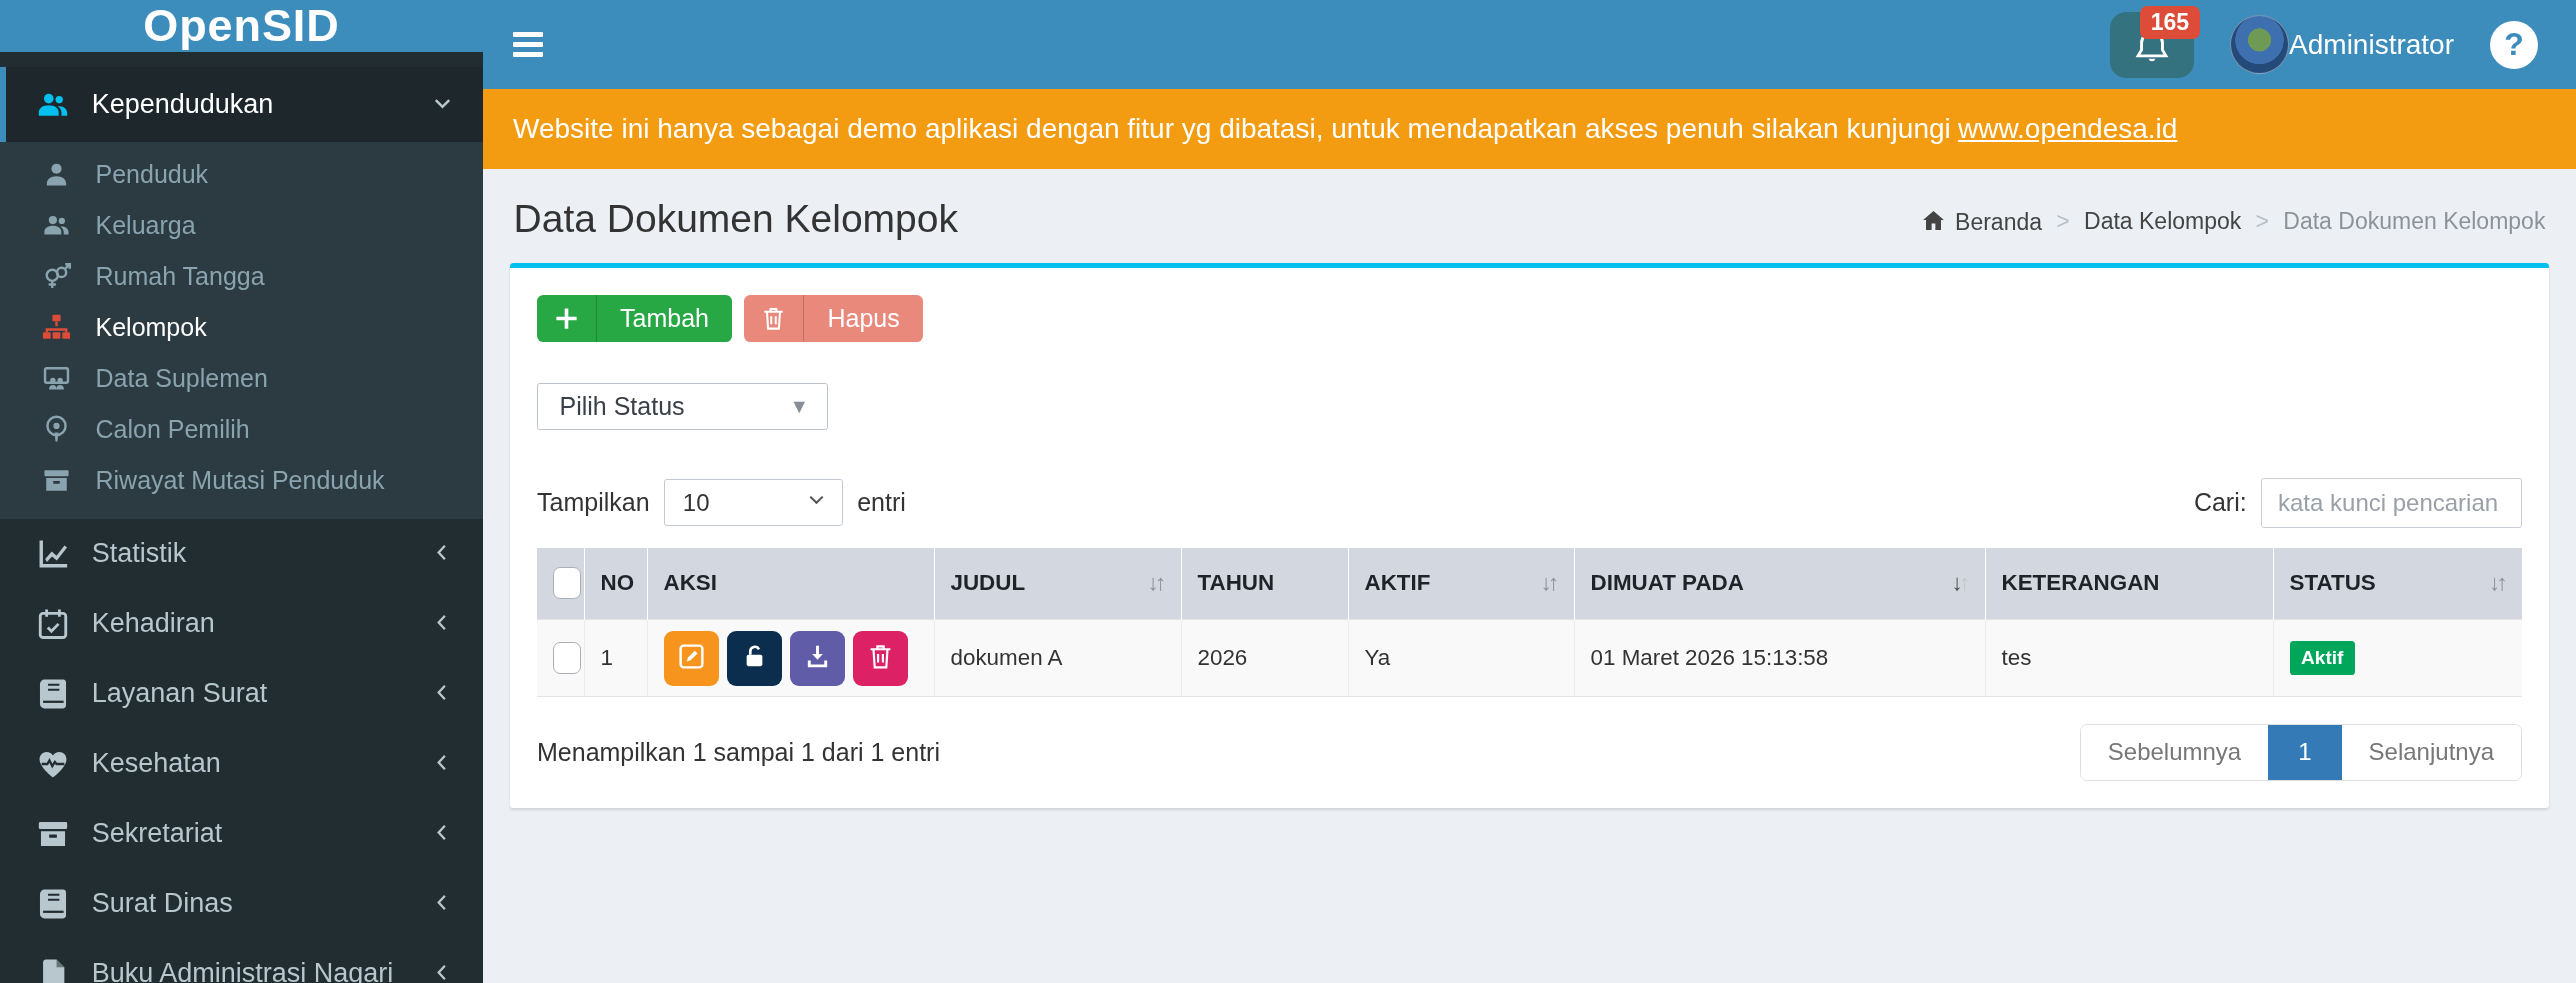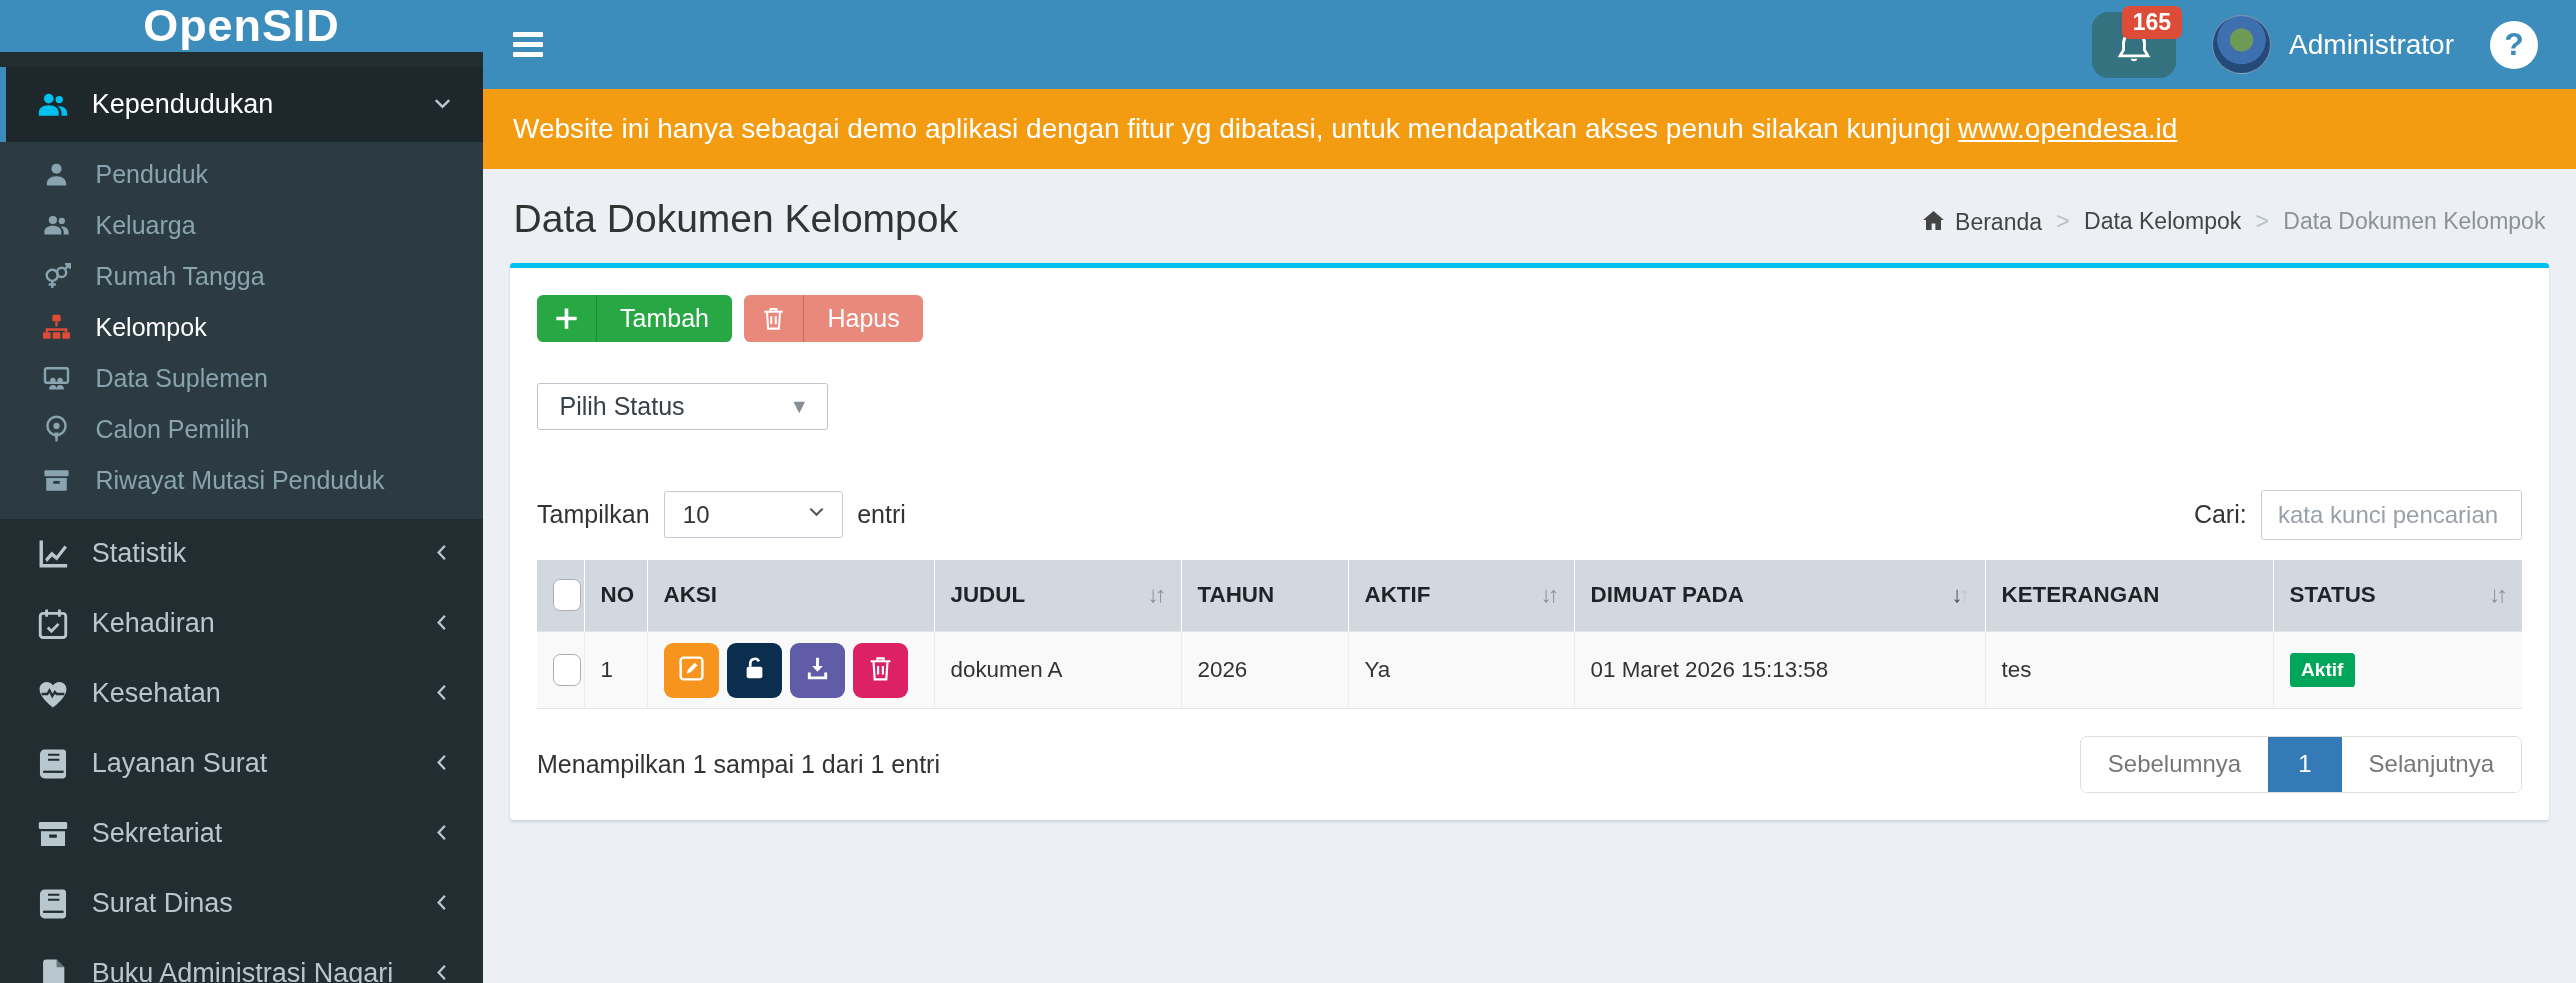--- a/index.html
+++ b/index.html
@@ -32,21 +32,21 @@
   
   .main { flex:1; display:flex; flex-direction:column; height:983px; background:#ecf0f5; }
   .navbar { height:89px; background:#3c8dbc; display:flex; align-items:center; flex-shrink:0; }
   .hamburger { width:89px; height:89px; display:flex; flex-direction:column; justify-content:center; align-items:center; gap:5.4px; cursor:pointer; }
   .hamburger span { width:30px; height:4.5px; background:#fff; border-radius:0.9px; }
   .nav-right { margin-left:auto; display:flex; align-items:center; gap:36px; padding-right:38px; }
   .bell-wrap { position:relative; background:rgba(47,92,76,.55); border-radius:16px; padding:16px 23px 9px 23px; cursor:pointer; }
   .bell-wrap svg { width:38px; height:38px; }
   .nbadge { position:absolute; top:-5.4px; left:30px; background:#dd4b39; color:#fff; font-size:23px; font-weight:bold;
             padding:2.7px 10.7px; border-radius:7.2px; line-height:1.2; }
-  .userbox { display:flex; align-items:center; gap:18px; cursor:pointer; }
+  .userbox { display:flex; align-items:center; cursor:pointer; }
   .avatar { width:59px; height:59px; border-radius:50%;
             background:radial-gradient(circle at 50% 42%, #6e9a55 0 26%, #3e6fae 27% 55%, #234a79 56% 78%, #1b3a60 79% 100%); border:0.9px solid rgba(255,255,255,.4); }
   .username { color:#fff; font-size:28px; }
   .help-circle { width:48px; height:48px; background:#fff; color:#3c8dbc; border-radius:50%; font-size:32px; font-weight:bold;
                  display:flex; align-items:center; justify-content:center; cursor:pointer; }
 
   .banner { background:#f39c12; color:#fff; font-size:28px; padding:0 30px; height:80px; display:flex; align-items:center; flex-shrink:0; }
   .banner a { color:#fff; text-decoration:underline; margin-left:7.2px; cursor:pointer; }
 
   .content { flex:1; padding:23px 27px 0 27px; }
@@ -62,21 +62,21 @@
   .panel { background:#fff; border-top:5.4px solid #00c0ef; border-radius:3.6px; box-shadow:0 1.8px 2.7px rgba(0,0,0,.12); padding:27px; }
   .btn-row { display:flex; gap:12.5px; margin-bottom:41px; }
   .btn { display:inline-flex; align-items:center; height:47px; border-radius:6.3px; color:#fff; font-size:25px; cursor:pointer; border:none; }
   .btn .bicon { padding:0 16px; display:flex; align-items:center; }
   .btn .bicon svg { width:27px; height:27px; }
   .btn .blabel { padding:0 23px; border-left:0.9px solid rgba(0,0,0,.18); line-height:47px; }
   .btn-add { background:#28a745; }
   .btn-del-muted { background:#e8897c; }
 
   .status-select { width:291px; height:47px; border:1.8px solid #bcc3cd; border-radius:2.7px; background:#fff;
-                   display:flex; align-items:center; font-size:25px; color:#3a4049; padding:0 18px 0 21.5px; margin-bottom:60px; cursor:pointer; }
+                   display:flex; align-items:center; font-size:25px; color:#3a4049; padding:0 18px 0 21.5px; margin-bottom:48px; cursor:pointer; }
   .status-select .caret { margin-left:auto; color:#888e96; font-size:19.7px; }
 
   .controls { display:flex; align-items:center; margin-bottom:19.7px; font-size:25px; color:#333; }
   .length-select { width:179px; height:47px; border:1.8px solid #c3c9d2; border-radius:2.7px; margin:0 14.3px; display:flex;
                    align-items:center; padding:0 14.3px 0 18px; font-size:24px; color:#333; cursor:pointer; background:#fff; }
   .length-select .chev { margin-left:auto; color:#555; }
   .length-select .chev svg { width:23px; height:23px; }
   .search-wrap { margin-left:auto; display:flex; align-items:center; gap:14.3px; }
   .search-input { width:261px; height:50px; border:1.8px solid #c9ced6; border-radius:2.7px; font-size:24px; padding:0 16px;
                   font-family:"Liberation Sans", sans-serif; color:#3b82f6; }
@@ -234,38 +234,38 @@
           </svg>
       </span>
       <span class="label">Kehadiran</span>
       <span class="chev"><svg viewBox="0 0 24 24" fill="none" stroke="currentColor" stroke-width="2.4">
             <path d="M14.5 5l-6.5 7 6.5 7"></path>
           </svg></span>
     </div>
     <div class="mi top-item">
       <span class="icon">
         <svg viewBox="0 0 24 24" fill="currentColor">
-            <path d="M12 21.5S2.5 14.5 2.5 8.6c0-3 2.3-5.1 5-5.1 1.9 0 3.6 1 4.5 2.5.9-1.5 2.6-2.5 4.5-2.5 2.7 0 5 2.1 5 5.1 0 5.9-9.5 12.9-9.5 12.9z"></path>
-            <path d="M4 12h4l1.5-2.5 2 4 1.8-3 1.2 1.5H20" fill="none" stroke="#222d32" stroke-width="1.6"></path>
-          </svg>
-      </span>
-      <span class="label">Kesehatan</span>
-      <span class="chev"><svg viewBox="0 0 24 24" fill="none" stroke="currentColor" stroke-width="2.4">
-            <path d="M14.5 5l-6.5 7 6.5 7"></path>
-          </svg></span>
-    </div>
-    <div class="mi top-item">
-      <span class="icon">
-        <svg viewBox="0 0 24 24" fill="currentColor">
             <path d="M6 1.8h13.2c1.1 0 2 .9 2 2v16.4c0 1.1-.9 2-2 2H6a3.2 3.2 0 01-3.2-3.2V5A3.2 3.2 0 016 1.8z"></path>
             <path d="M5 17.5h14.5" stroke="#222d32" stroke-width="1.6"></path>
             <path d="M8.5 5.5h8M8.5 9h8" stroke="#222d32" stroke-width="1.4"></path>
           </svg>
       </span>
       <span class="label">Layanan Surat</span>
+      <span class="chev"><svg viewBox="0 0 24 24" fill="none" stroke="currentColor" stroke-width="2.4">
+            <path d="M14.5 5l-6.5 7 6.5 7"></path>
+          </svg></span>
+    </div>
+    <div class="mi top-item">
+      <span class="icon">
+        <svg viewBox="0 0 24 24" fill="currentColor">
+            <path d="M12 21.5S2.5 14.5 2.5 8.6c0-3 2.3-5.1 5-5.1 1.9 0 3.6 1 4.5 2.5.9-1.5 2.6-2.5 4.5-2.5 2.7 0 5 2.1 5 5.1 0 5.9-9.5 12.9-9.5 12.9z"></path>
+            <path d="M4 12h4l1.5-2.5 2 4 1.8-3 1.2 1.5H20" fill="none" stroke="#222d32" stroke-width="1.6"></path>
+          </svg>
+      </span>
+      <span class="label">Kesehatan</span>
       <span class="chev"><svg viewBox="0 0 24 24" fill="none" stroke="currentColor" stroke-width="2.4">
             <path d="M14.5 5l-6.5 7 6.5 7"></path>
           </svg></span>
     </div>
     <div class="mi top-item">
       <span class="icon">
         <svg viewBox="0 0 24 24" fill="currentColor">
             <rect x="2" y="3.5" width="20" height="5" rx="1"></rect>
             <path fill-rule="evenodd" d="M3.5 10h17v10.5h-17zM9.3 12.4h5.4v2.2H9.3z"></path>
           </svg>

